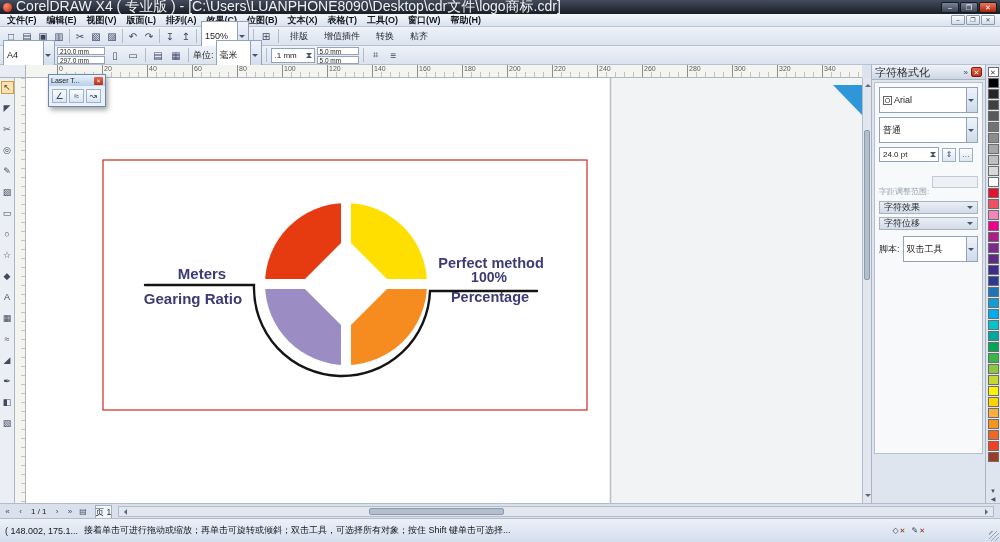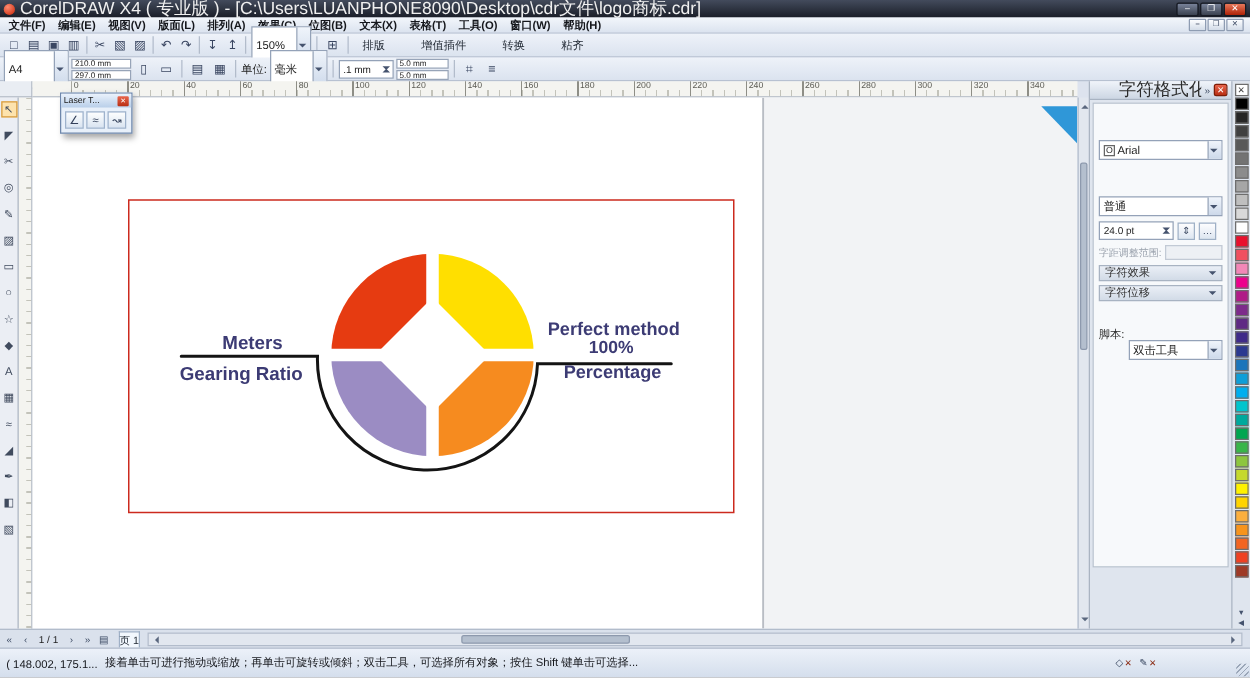--- a/index.html
+++ b/index.html
@@ -61,30 +61,30 @@
   
   .vscroll { position:absolute; top:78px; left:862px; width:9px; height:425px; background:#e2e7ef; border-left:1px solid #b2bccb; }
   .vthumb { position:absolute; left:1px; right:1px; top:52px; height:150px; background:#b4bfce; border:1px solid #8d99ad; border-radius:2px; }
   .sc-up,.sc-down { position:absolute; left:2px; width:0; height:0; border:3px solid transparent; }
   .sc-up { top:3px; border-bottom-color:#5a677e; }
   .sc-down { bottom:3px; border-top-color:#5a677e; }
 
   
   .docker { position:absolute; top:65px; left:871px; width:114px; height:438px; background:#dfe5ee; border-left:1px solid #aab4c2; display:flex; flex-direction:column; }
   .docker-header { height:15px; background:linear-gradient(#f0f4fa,#ccd6e3); border-bottom:1px solid #a8b3c2; display:flex; align-items:center; padding:0 3px; gap:3px; }
-  .docker-title { font-size:14px; color:#2c2c2c; white-space:nowrap; overflow:hidden;margin-left:20px; }
+  .docker-title { font-size:11px; color:#2c2c2c; white-space:nowrap; overflow:hidden; }
   .chev-btn { margin-left:auto; font-size:8px; color:#3c4a63; }
   .red-x { width:11px; height:10px; background:linear-gradient(#e8664d,#b92f14); color:#fff; font-size:7px; line-height:10px; text-align:center; border-radius:2px; border:1px solid #7e1d07; flex:none; }
   .docker-body { background:#f7f9fb; border:1px solid #b6c0cd; margin:2px; padding:4px 4px; height:372px; }
   .drow { display:flex; align-items:center; gap:3px; margin-bottom:4px; }
-  .docker .combo { flex:1; height:16px;margin-top:25px; }
+  .docker .combo { flex:1; height:26px; }
   .o-badge { width:9px; height:9px; border:1px solid #666; font-size:7px; line-height:8px; text-align:center; color:#333; flex:none; background:#fff; }
   .size-spin { width:60px; flex:none; }
   .sq-btn { width:14px; height:14px; border:1px solid #9eb0c6; background:linear-gradient(#fdfdfe,#dde6f1); font-size:8px; display:flex; align-items:center; justify-content:center; color:#3c4a63; flex:none; }
-  .gray-label { font-size:8px; color:#9aa2ad; white-space:nowrap; }
+  .gray-label { font-size:8px; color:#9aa2ad; white-space:nowrap;margin-top:20px; }
   .gray-box { flex:1; height:12px; background:#edf0f4; border:1px solid #c2cad5; }
   .section-bar { position:relative; height:13px; background:linear-gradient(#eaeff6,#d2dbe7); border:1px solid #a8b3c2; display:flex; align-items:center; padding:0 4px; font-size:9px; color:#2c2c2c; margin-bottom:3px; }
   .section-bar::after { content:""; margin-left:auto; border:3px solid transparent; border-top-color:#45536e; margin-top:3px; }
   .script-label { font-size:9px; color:#2c2c2c; white-space:nowrap; }
 
   
   .palette { position:absolute; top:65px; left:985px; width:15px; height:438px; background:#dfe5ee; border-left:1px solid #aab4c2; display:flex; flex-direction:column; align-items:center; padding-top:2px; }
   .swatch { width:11px; height:10px; border:1px solid #6d6d6d; margin-bottom:1px; flex:none; }
   .swatch.none { background:#fff; font-size:7px; line-height:9px; text-align:center; color:#444; }
   .pal-btn { font-size:6px; color:#45536e; line-height:8px; }
@@ -167,21 +167,21 @@
         <div class="icon-btn">↧</div>
         <div class="icon-btn">↥</div>
         <div class="tsep"></div>
       </div>
     <div class="combo" style="width:48px">
       <span>150%</span>
     </div>
     <div class="tsep"></div>
     <div class="icon-btn">⊞</div>
     <div class="tsep"></div>
-    <div class="menu-items" style="gap:15px">
+    <div class="menu-items" style="gap:2px">
         <div class="txt-btn">排版</div>
         <div class="txt-btn">增值插件</div>
         <div class="txt-btn">转换</div>
         <div class="txt-btn">粘齐</div>
       </div>
   </div>
 
   <div class="toolbar2">
     <div class="combo" style="width:52px">
       <span>A4</span>

